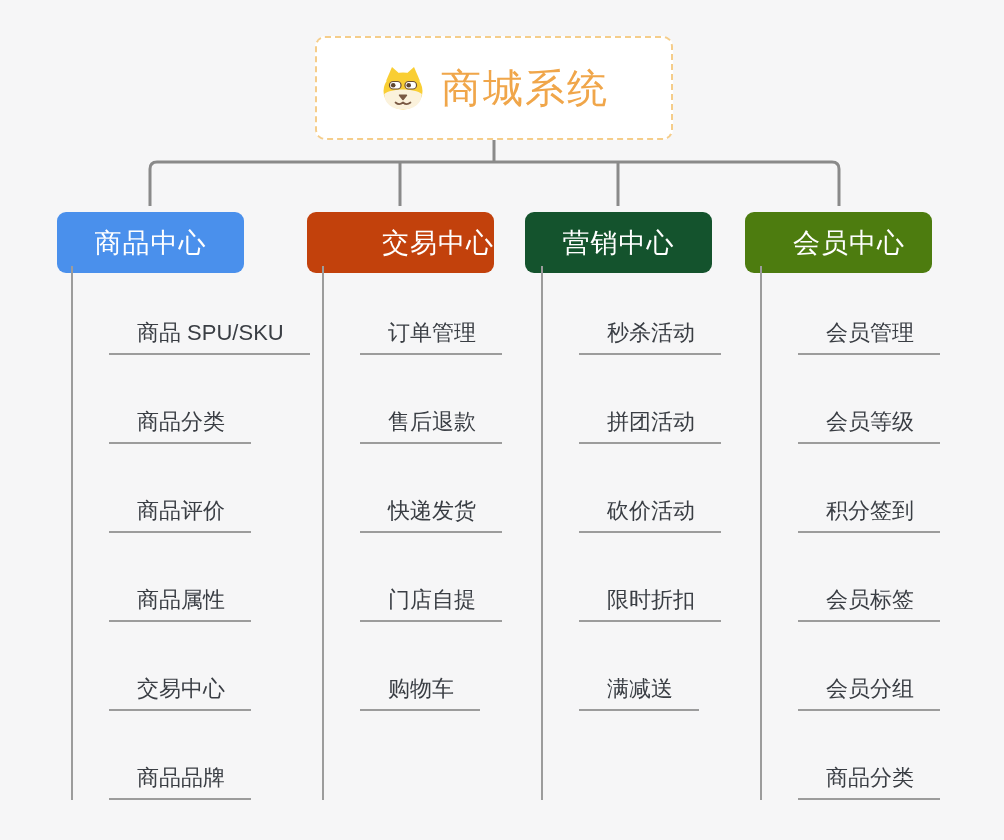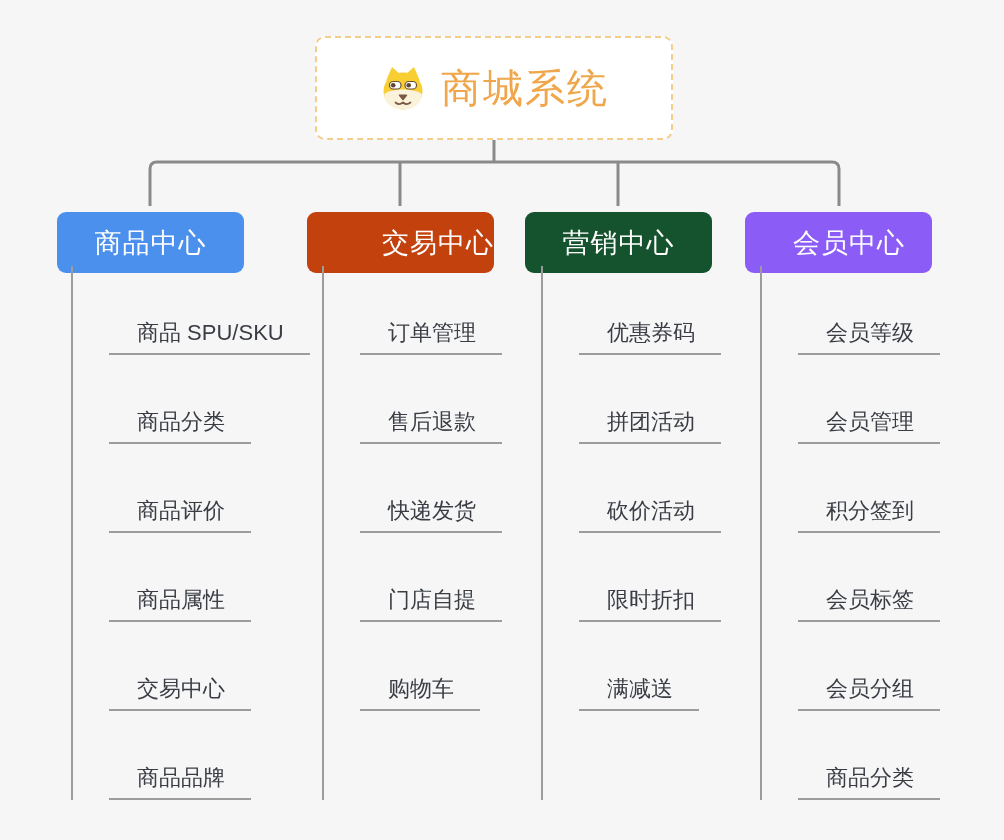--- a/index.html
+++ b/index.html
@@ -88,21 +88,21 @@
 
   <div class="branch-node branch-1" style="background-color: rgb(74, 144, 236);">
     <span>商品中心</span>
   </div>
   <div class="branch-node branch-2" style="background-color: #c2410c; justify-content: flex-end;">
     <span>交易中心</span>
   </div>
   <div class="branch-node branch-3" style="background-color: #14532d;">
     <span>营销中心</span>
   </div>
-  <div class="branch-node branch-4" style="background-color: #8b5cf6; padding-left: 21px;">
+  <div class="branch-node branch-4" style="background-color: #4d7c0f; padding-left: 21px;">
     <span>会员中心</span>
   </div>
 
   <div class="column col-1">
     <div class="row">
         <span class="item">商品 SPU/SKU</span>
       </div>
     <div class="row">
         <span class="item">商品分类</span>
       </div>
@@ -133,42 +133,42 @@
     <div class="row">
         <span class="item">门店自提</span>
       </div>
     <div class="row">
         <span class="item">购物车</span>
       </div>
   </div>
 
   <div class="column col-3">
     <div class="row">
-        <span class="item">优惠券码</span>
+        <span class="item">秒杀活动</span>
       </div>
     <div class="row">
         <span class="item">拼团活动</span>
       </div>
     <div class="row">
         <span class="item">砍价活动</span>
       </div>
     <div class="row">
         <span class="item">限时折扣</span>
       </div>
     <div class="row">
         <span class="item">满减送</span>
       </div>
   </div>
 
   <div class="column col-4">
     <div class="row">
-        <span class="item">会员等级</span>
+        <span class="item">会员管理</span>
       </div>
     <div class="row">
-        <span class="item">会员管理</span>
+        <span class="item">会员等级</span>
       </div>
     <div class="row">
         <span class="item">积分签到</span>
       </div>
     <div class="row">
         <span class="item">会员标签</span>
       </div>
     <div class="row">
         <span class="item">会员分组</span>
       </div>

